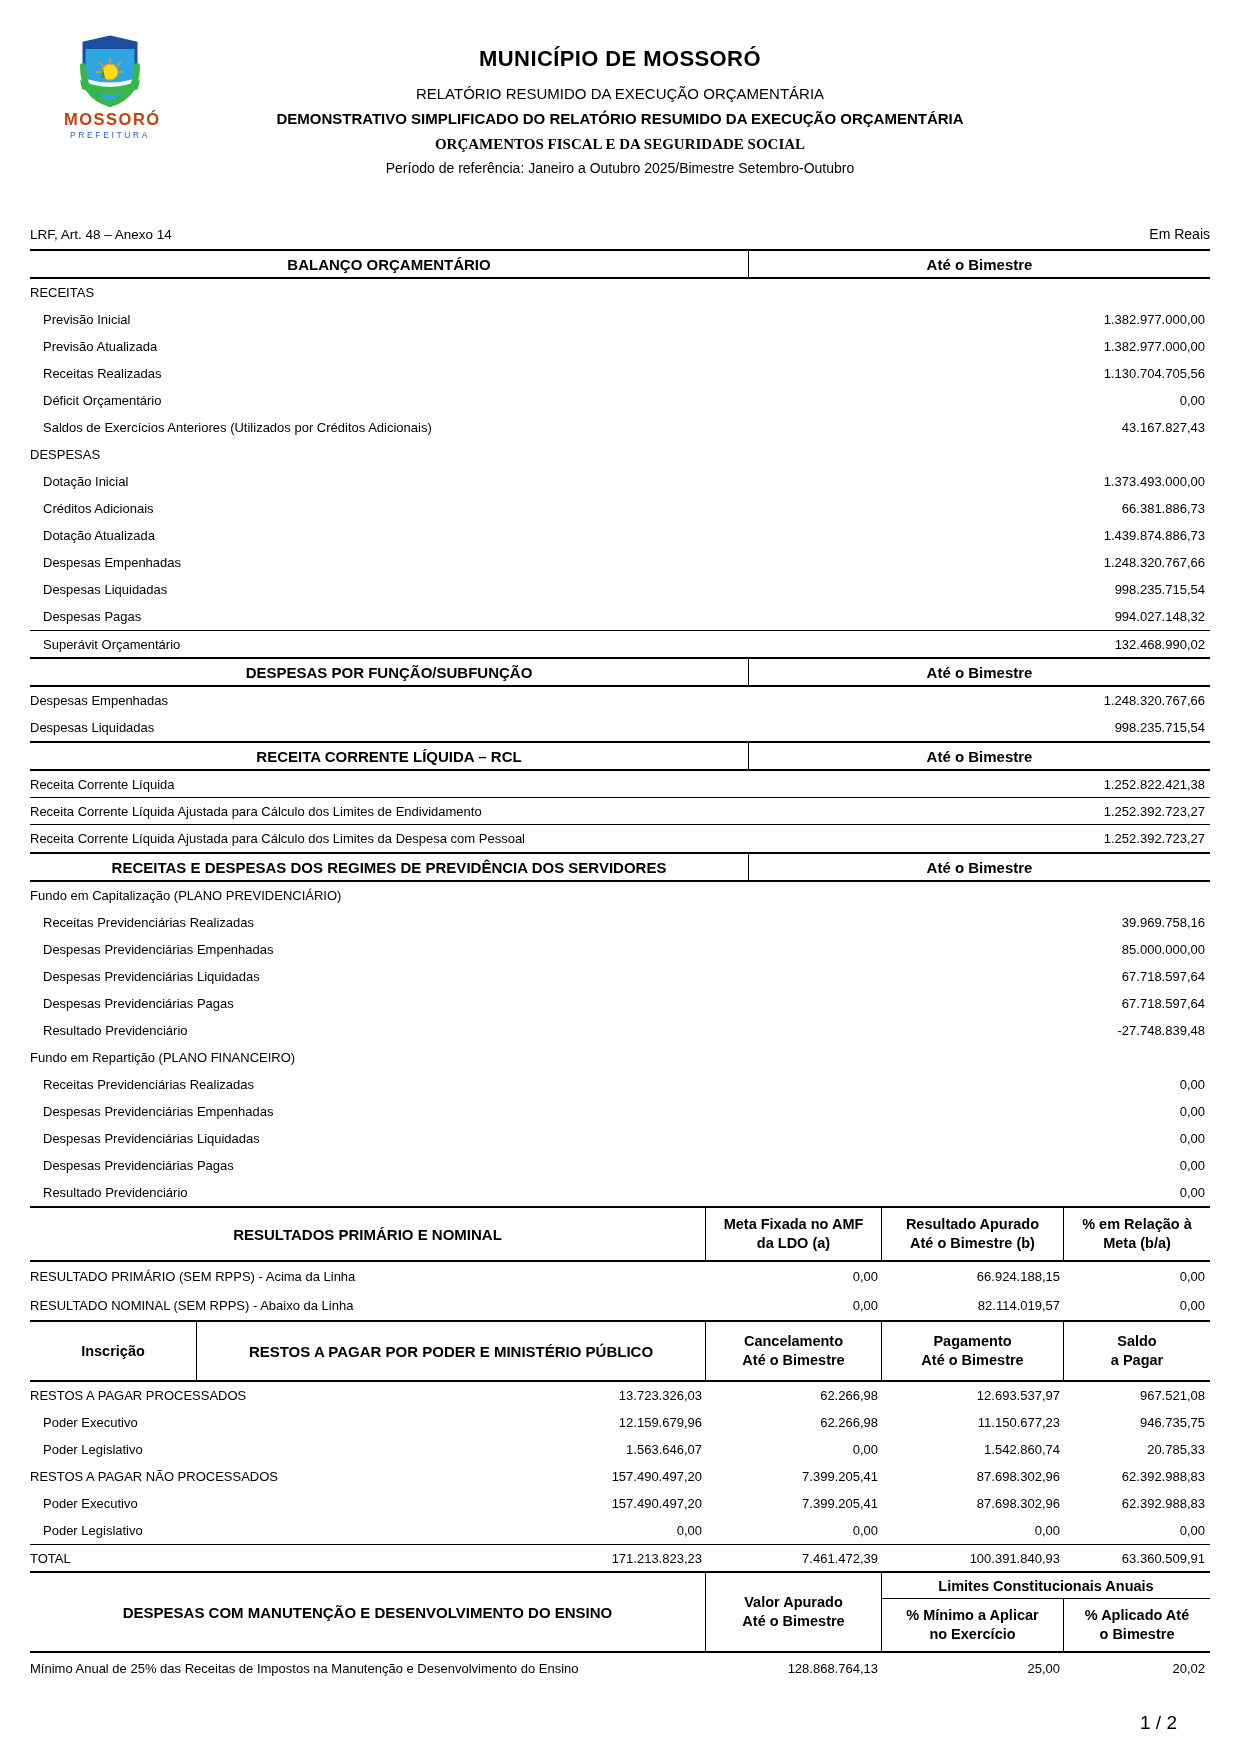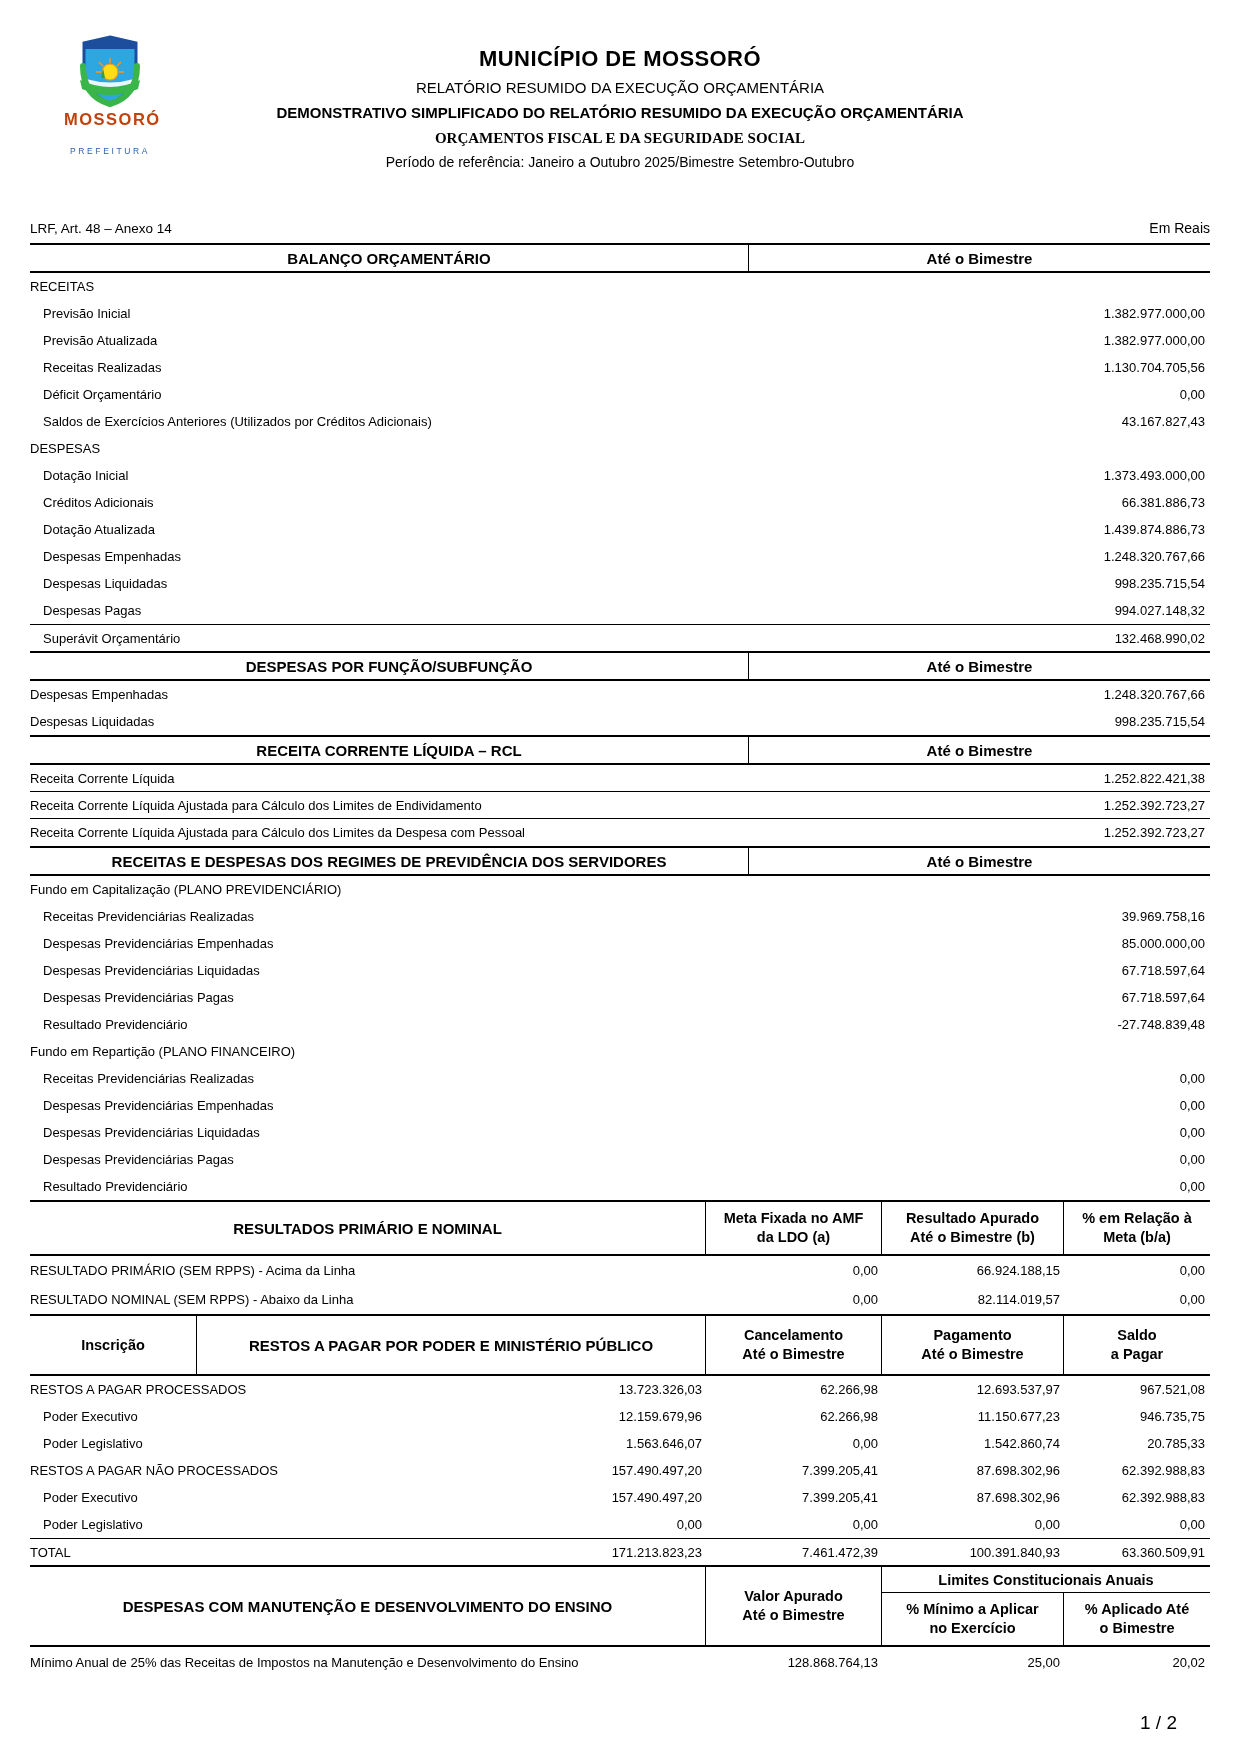--- a/index.html
+++ b/index.html
@@ -8,23 +8,23 @@
     width:1240px; height:1755px; position:relative; overflow:hidden;
     font-family:"Liberation Sans", sans-serif; color:#000;
   }
   .content { padding:0 30px; }
 
   
   .doc-header { padding-top:46px; text-align:center; position:relative; }
   .logo { position:absolute; left:34px; top:34px; width:92px; text-align:center; }
   .logo svg { display:block; margin:0 auto; }
   .logo-name { font-weight:bold; font-size:16.5px; letter-spacing:1.5px; margin-top:2px; }
-  .logo-sub  { font-size:8.5px; letter-spacing:2.6px; margin-top:17px; }
+  .logo-sub  { font-size:8.5px; letter-spacing:2.6px; margin-top:1px; }
   .title  { font-size:22px; font-weight:bold; letter-spacing:.4px; line-height:26px; }
-  .sub1   { margin-top:7px; font-size:15px; line-height:18px; }
+  .sub1   { margin-top:13px; font-size:15px; line-height:18px; }
   .sub2   { margin-top:7px; font-size:15px; font-weight:bold; line-height:18px; }
   .sub3   { margin-top:7px; font-size:15px; font-weight:bold; line-height:18px;font-family:Liberation Serif, serif; }
   .period { margin-top:7px; font-size:14px; line-height:17px; }
 
   .lrf { display:flex; justify-content:space-between; align-items:flex-end;
          margin-top:49px; padding-bottom:7px; font-size:13.5px; }
   .lrf .unit { font-weight:normal; font-size:14px; }
 
   
   .sh { display:flex; align-items:stretch; border-top:2.5px solid #000; border-bottom:2.5px solid #000;

